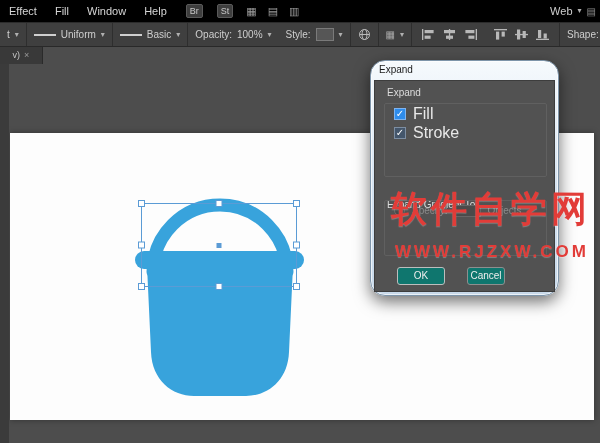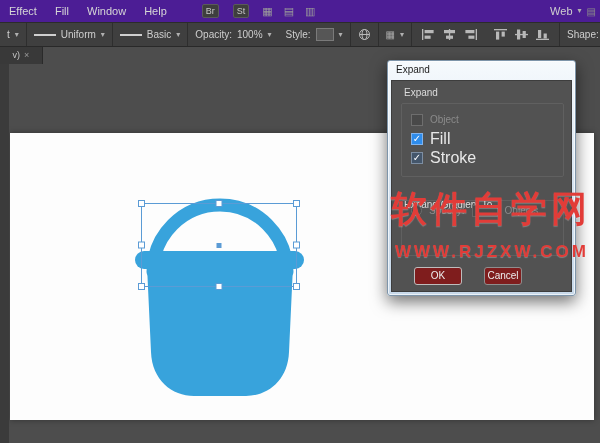--- a/index.html
+++ b/index.html
@@ -1,25 +1,25 @@
 <!DOCTYPE html>
 <html><head>
 <meta charset="utf-8">
 <style>
   html,body{margin:0;padding:0;background:#222;}
   .screen{position:relative;width:600px;height:443px;background:#4d4d4d;overflow:hidden;
           font-family:"Liberation Sans",sans-serif;-webkit-font-smoothing:antialiased;}
 
   
-  .menubar{position:absolute;left:0;top:0;right:0;height:22px;background:#4c1d95;display:flex;
+  .menubar{position:absolute;left:0;top:0;right:0;height:22px;background:#000000;display:flex;
            align-items:center;color:#d6d6d6;font-size:11px;z-index:10;}
   .menu-item{padding:0 9px;cursor:default;}
   .mini-btn{border:1px solid #5a5a5a;background:#3e3e3e;color:#c9c9c9;font-size:9px;
             padding:1px 3px;border-radius:2px;margin-left:14px;line-height:10px;}
-  .mini-btn.first{margin-left:26px;}
+  .mini-btn.first{margin-left:10px;}
   .appbar-icons{display:flex;gap:11px;margin-left:13px;color:#9b9b9b;font-size:11px;line-height:1;}
   .menubar-right{margin-left:auto;display:flex;align-items:center;gap:5px;padding-right:4px;color:#cfcfcf;}
   .caret{font-size:8px;color:#b0b0b0;line-height:1;}
 
   
   .controlbar{position:absolute;left:0;top:22px;right:0;height:23px;background:#3f3f3f;
               border-top:1px solid #2b2b2b;border-bottom:1px solid #292929;display:flex;
               align-items:center;color:#cfcfcf;font-size:10px;z-index:10;overflow:hidden;}
   .cb-group{display:flex;align-items:center;gap:5px;padding:0 7px;height:100%;flex:0 0 auto;}
   .cb-sep{width:1px;height:100%;background:#2e2e2e;flex:0 0 auto;}
@@ -33,41 +33,41 @@
   .doc-tab{position:absolute;left:0;top:45px;width:42px;height:19px;background:#393939;
            border-right:1px solid #2a2a2a;color:#c7c7c7;font-size:9px;display:flex;
            align-items:center;justify-content:center;gap:4px;z-index:5;}
   .tab-close{color:#9a9a9a;font-size:9px;}
   .left-strip{position:absolute;left:0;top:64px;width:9px;bottom:0;background:#3b3b3b;z-index:4;}
   .artboard{position:absolute;left:10px;top:133px;width:584px;height:287px;background:#fdfdfd;
             box-shadow:0 0 6px rgba(0,0,0,.35);z-index:1;}
   .artwork-svg{position:absolute;left:0;top:0;z-index:2;}
 
   
-  .dialog{position:absolute;left:387px;top:60px;width:189px;height:236px;box-sizing:border-box;
+  .dialog{position:absolute;left:370px;top:60px;width:189px;height:236px;box-sizing:border-box;
           background:linear-gradient(#f6fafd,#d4e2f0 55%,#c8d9ea);border:1px solid #7e95aa;
-          border-radius:3px;box-shadow:0 6px 16px rgba(0,0,0,.55),inset 0 0 0 1px rgba(255,255,255,.65);
+          border-radius:15px;box-shadow:0 6px 16px rgba(0,0,0,.55),inset 0 0 0 1px rgba(255,255,255,.65);
           z-index:40;}
   .dialog-title{position:absolute;left:0;top:0;right:0;height:18px;line-height:18px;
                 padding-left:8px;font-size:10px;color:#1c1c1c;}
   .dialog-body{position:absolute;left:3px;right:3px;top:19px;bottom:3px;background:#525252;
                border:1px solid #3d3d3d;}
   .grp-title{position:absolute;left:12px;font-size:10px;color:#dcdcdc;}
   .grp-box{position:absolute;left:9px;width:161px;border:1px solid #606060;border-radius:2px;}
   .opt-row{display:flex;align-items:center;gap:7px;height:19px;padding-left:9px;}
   .checkbox{width:12px;height:12px;box-sizing:border-box;border:1px solid #6e6e6e;background:#494949;
             font-size:10px;line-height:10px;text-align:center;color:#fff;flex:0 0 auto;}
   .checkbox.on-blue{background:#2e8ceb;border-color:#7fb3ef;}
   .checkbox.on-dark{background:#44566b;border-color:#7d8ea2;}
   .radio{width:11px;height:11px;box-sizing:border-box;border:1px solid #6e6e6e;background:#494949;
          border-radius:50%;flex:0 0 auto;}
   .lbl-lit{color:#e8e8e8;font-size:16px;}
   .lbl-dim{color:#8b8b8b;font-size:10px;}
   .spec-box{width:26px;height:12px;box-sizing:border-box;border:1px solid #666;background:#4a4a4a;}
-  .dlg-btn{position:absolute;height:18px;box-sizing:border-box;background:#7f1d1d;border-radius:3px;
+  .dlg-btn{position:absolute;height:18px;box-sizing:border-box;background:#0f766e;border-radius:3px;
            color:#ededed;font-size:10px;text-align:center;line-height:16px;}
   .dlg-btn.ok{left:22px;top:186px;width:48px;border:1px solid #bdbdbd;}
   .dlg-btn.cancel{left:92px;top:186px;width:38px;border:1px solid #8e8e8e;}
 
   
   .watermark{position:absolute;left:391px;top:190px;z-index:50;font-weight:bold;white-space:nowrap;
              text-shadow:0 1px 1px rgba(255,255,255,.28);}
   .wm-line1{font-size:36px;letter-spacing:4px;line-height:1.05;}
   .wm-line2{font-size:17px;letter-spacing:3px;margin-top:14px;padding-left:4px;}
 </style>
@@ -217,24 +217,20 @@
       </g>
     </g>
   </svg>
 
   <div class="dialog">
     <div class="dialog-title">Expand</div>
     <div class="dialog-body">
 
       <div class="grp-title" style="top:6px;">Expand</div>
       <div class="grp-box" style="top:22px;height:72px;">
-        <div class="opt-row" style="margin-top:6px;">
-          <span class="checkbox"></span>
-          <span class="lbl-dim">Object</span>
-        </div>
         <div class="opt-row">
           <span class="checkbox on-blue">✓</span>
           <span class="lbl-lit">Fill</span>
         </div>
         <div class="opt-row">
           <span class="checkbox on-dark">✓</span>
           <span class="lbl-lit">Stroke</span>
         </div>
       </div>
 

